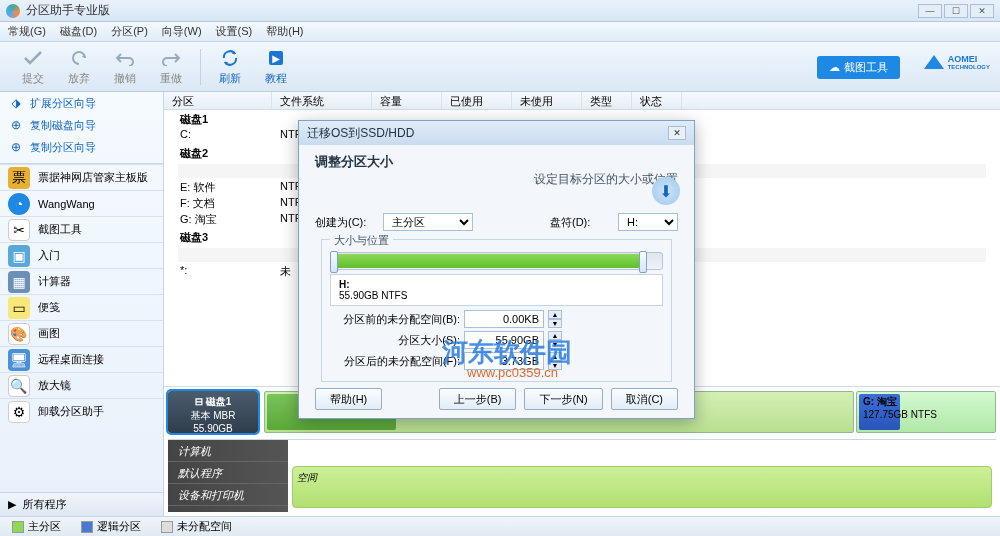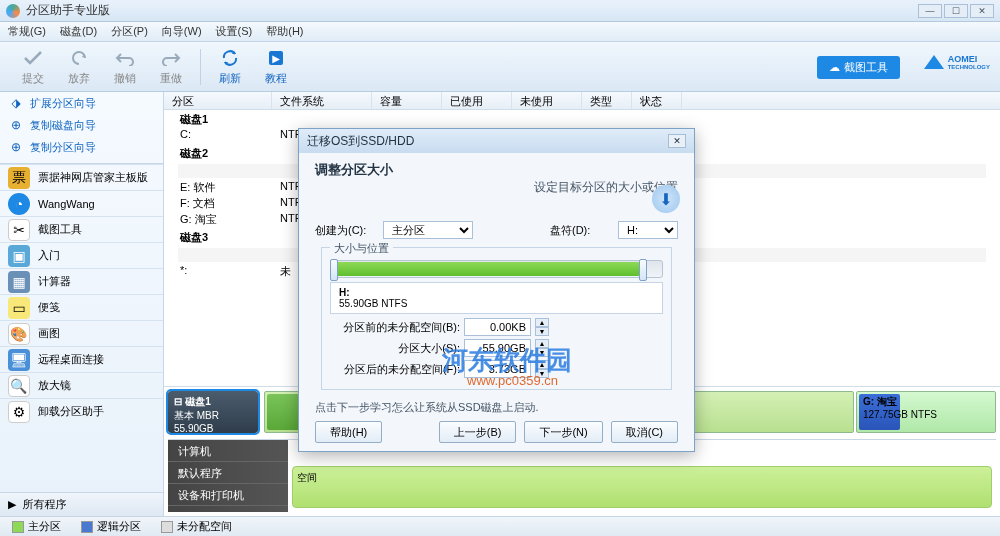--- a/index.html
+++ b/index.html
@@ -49,62 +49,62 @@
 .grid-body { flex: 1; overflow: auto; font-size: 11px; }
 .disk-row { height: 18px; padding: 2px 16px; font-weight: bold; background: #fff; }
 .part-row { height: 16px; display: flex; padding: 0 16px; }
 .part-row span { display: inline-block; }
 .col1 { width: 100px; } .col2 { width: 100px; } .col3 { width: 70px; } .col4 { width: 70px; } .col5 { width: 70px; } .col6 { width: 50px; } .col7 { width: 50px; }
 .gray-row { background: #f5f5f5; height: 14px; margin: 2px 14px; }
 
 
 .disk-map-area { border-top: 1px solid #d0dce8; padding: 4px; }
 .disk-map-row { display: flex; align-items: center; gap: 6px; margin-bottom: 6px; height: 42px; }
-.disk-info-box { width: 90px; height: 42px; background: linear-gradient(180deg, #4b5c6d, #2f3d4b); color: #fff; padding: 4px 6px; font-size: 10px; border-radius: 3px; }
+.disk-info-box { width: 90px; height: 42px; background: linear-gradient(180deg, #4b5c6d, #2f3d4b); color: #fff; padding: 4px 6px; font-size: 10px; border-radius: 3px; text-align: center; }
 .disk-info-box.selected { outline: 2px solid #1e88e5; }
 .partition-bar { flex: 1; height: 42px; display: flex; gap: 2px; }
 .pbar { border: 1px solid #8fb88f; background: linear-gradient(#d4f0b4, #b8e090); padding: 3px 6px; font-size: 10px; border-radius: 2px; position: relative; }
 .pbar .used { position: absolute; top: 2px; left: 2px; bottom: 2px; background: linear-gradient(#7ac45a, #5aa838); border-radius: 2px; }
 .pbar .label { position: relative; z-index: 1; }
 
 
-.nav-row { display: flex; border-top: 1px solid #c8d5e2; }
+.nav-row { display: flex; border-top: 1px solid #c8d5e2; font-style: italic; }
 .nav-label-col { width: 120px; background: linear-gradient(90deg, #444, #555); }
 .nav-label { height: 22px; color: #fff; padding: 4px 10px; border-bottom: 1px solid #666; font-size: 11px; cursor: pointer; }
 .nav-content { flex: 1; }
 .unalloc-bar { height: 42px; border: 1px solid #9dcf6a; background: linear-gradient(#ccf099, #b0e070); margin: 4px; border-radius: 4px; padding: 4px; font-size: 10px; }
 
 
 .legend { height: 20px; background: linear-gradient(#f0f5fa, #e0e9f2); border-top: 1px solid #c5d5e5; display: flex; align-items: center; padding: 0 12px; gap: 20px; font-size: 11px; }
 .legend-item { display: flex; align-items: center; gap: 4px; }
 .legend-sw { width: 12px; height: 12px; border: 1px solid #999; }
 
 
-.dialog-overlay { position: absolute; top: 128px; left: 298px; width: 397px; z-index: 100; }
+.dialog-overlay { position: absolute; top: 120px; left: 298px; width: 397px; z-index: 100; }
 .dlg { background: #f3f6fa; border: 1px solid #7da2c8; box-shadow: 0 4px 16px rgba(0,0,0,0.3); }
 .dlg-title { height: 24px; background: linear-gradient(#e0ecf8, #c8dcf0); display: flex; align-items: center; padding: 0 8px; font-size: 12px; color: #234; }
 .dlg-title .close { margin-left: auto; width: 18px; height: 14px; background: #e9f0f7; border: 1px solid #a5bdD5; text-align: center; line-height: 12px; font-size: 9px; cursor: pointer; }
 .dlg-body { padding: 8px 16px; }
 .dlg-h { font-size: 13px; font-weight: bold; color: #234; }
 .dlg-sub { font-size: 12px; color: #456; margin-bottom: 25px; text-align: right; }
 .dlg-icon { position: absolute; right: 14px; top: 32px; width: 28px; height: 28px; background: radial-gradient(#cfe5fa, #9dc6ee); border-radius: 50%; display: flex; align-items: center; justify-content: center; color: #1565c0; font-size: 16px; }
 .dlg-row { display: flex; align-items: center; gap: 8px; margin: 8px 0; font-size: 11px; }
 .dlg-row label { min-width: 60px; }
 .dlg-row select, .dlg-row input { border: 1px solid #a9c0d8; padding: 1px 4px; font-size: 11px; height: 18px; background: #fff; }
 .fieldset { border: 1px solid #c5d5e5; padding: 8px; margin: 6px 6px; position: relative; }
 .fieldset-label { position: absolute; top: -7px; left: 8px; background: #f3f6fa; padding: 0 4px; font-size: 11px; color: #456; }
 .slider-track { height: 18px; background: linear-gradient(#dfe5ea, #f0f4f8); border: 1px solid #b5c5d5; border-radius: 3px; position: relative; margin: 4px 0; }
 .slider-fill { position: absolute; top: 1px; left: 1px; bottom: 1px; width: 93%; background: linear-gradient(#8ed956, #5fbf2e); border-radius: 2px; }
 .slider-handle { position: absolute; top: -2px; width: 8px; height: 22px; background: linear-gradient(#f8fbff, #d5e5f5); border: 1px solid #7da2c8; border-radius: 2px; cursor: ew-resize; }
 .part-info-box { border: 1px solid #c5d5e5; background: #fff; padding: 4px 8px; margin: 4px 0; font-size: 10px; }
 .dlg-watermark { position: absolute; top: 95px; left: 120px; font-size: 26px; font-weight: bold; color: #2a7de1; opacity: 0.85; pointer-events: none; font-family: "KaiTi", serif; }
 .dlg-wm-sub { position: absolute; top: 125px; left: 145px; font-size: 13px; color: #e05a1a; opacity: 0.9; pointer-events: none; }
 .spin-row { display: flex; align-items: center; gap: 4px; margin: 3px 0; font-size: 11px; }
 .spin-row label { width: 130px; text-align: right; }
-.spin-row input { width: 67px; border: 1px solid #a9c0d8; padding: 1px 4px; font-size: 11px; height: 18px; text-align: right; }
+.spin-row input { width: 80px; border: 1px solid #a9c0d8; padding: 1px 4px; font-size: 11px; height: 18px; text-align: right; }
 .spin-btns { display: flex; flex-direction: column; }
 .spin-btns span { width: 14px; height: 9px; background: #e5eef7; border: 1px solid #a9c0d8; font-size: 7px; text-align: center; line-height: 7px; cursor: pointer; }
 .dlg-hint { font-size: 11px; color: #456; margin: 10px 0 6px; }
 .dlg-buttons { display: flex; gap: 8px; margin-top: 6px; }
 .dlg-btn { height: 22px; padding: 0 14px; border: 1px solid #94aec8; background: linear-gradient(#fbfdff, #e2ecf6); cursor: pointer; font-size: 11px; border-radius: 2px; }
 .dlg-buttons .spacer { flex: 1; }
 
 svg { display: block; }
 </style>
 </head>
@@ -404,21 +404,20 @@
         <div class="spin-row">
           <label>分区后的未分配空间(F):</label>
           <input value="3.73GB" style="">
           <div class="spin-btns">
               <span>▲</span>
               <span>▼</span>
             </div>
         </div>
       </div>
 
-      <div class="dlg-hint">点击下一步学习怎么让系统从SSD磁盘上启动.</div>
 
       <div class="dlg-buttons">
         <button class="dlg-btn">帮助(H)</button>
         <div class="spacer"></div>
         <button class="dlg-btn">上一步(B)</button>
         <button class="dlg-btn">下一步(N)</button>
         <button class="dlg-btn">取消(C)</button>
       </div>
     </div>
   </div>

